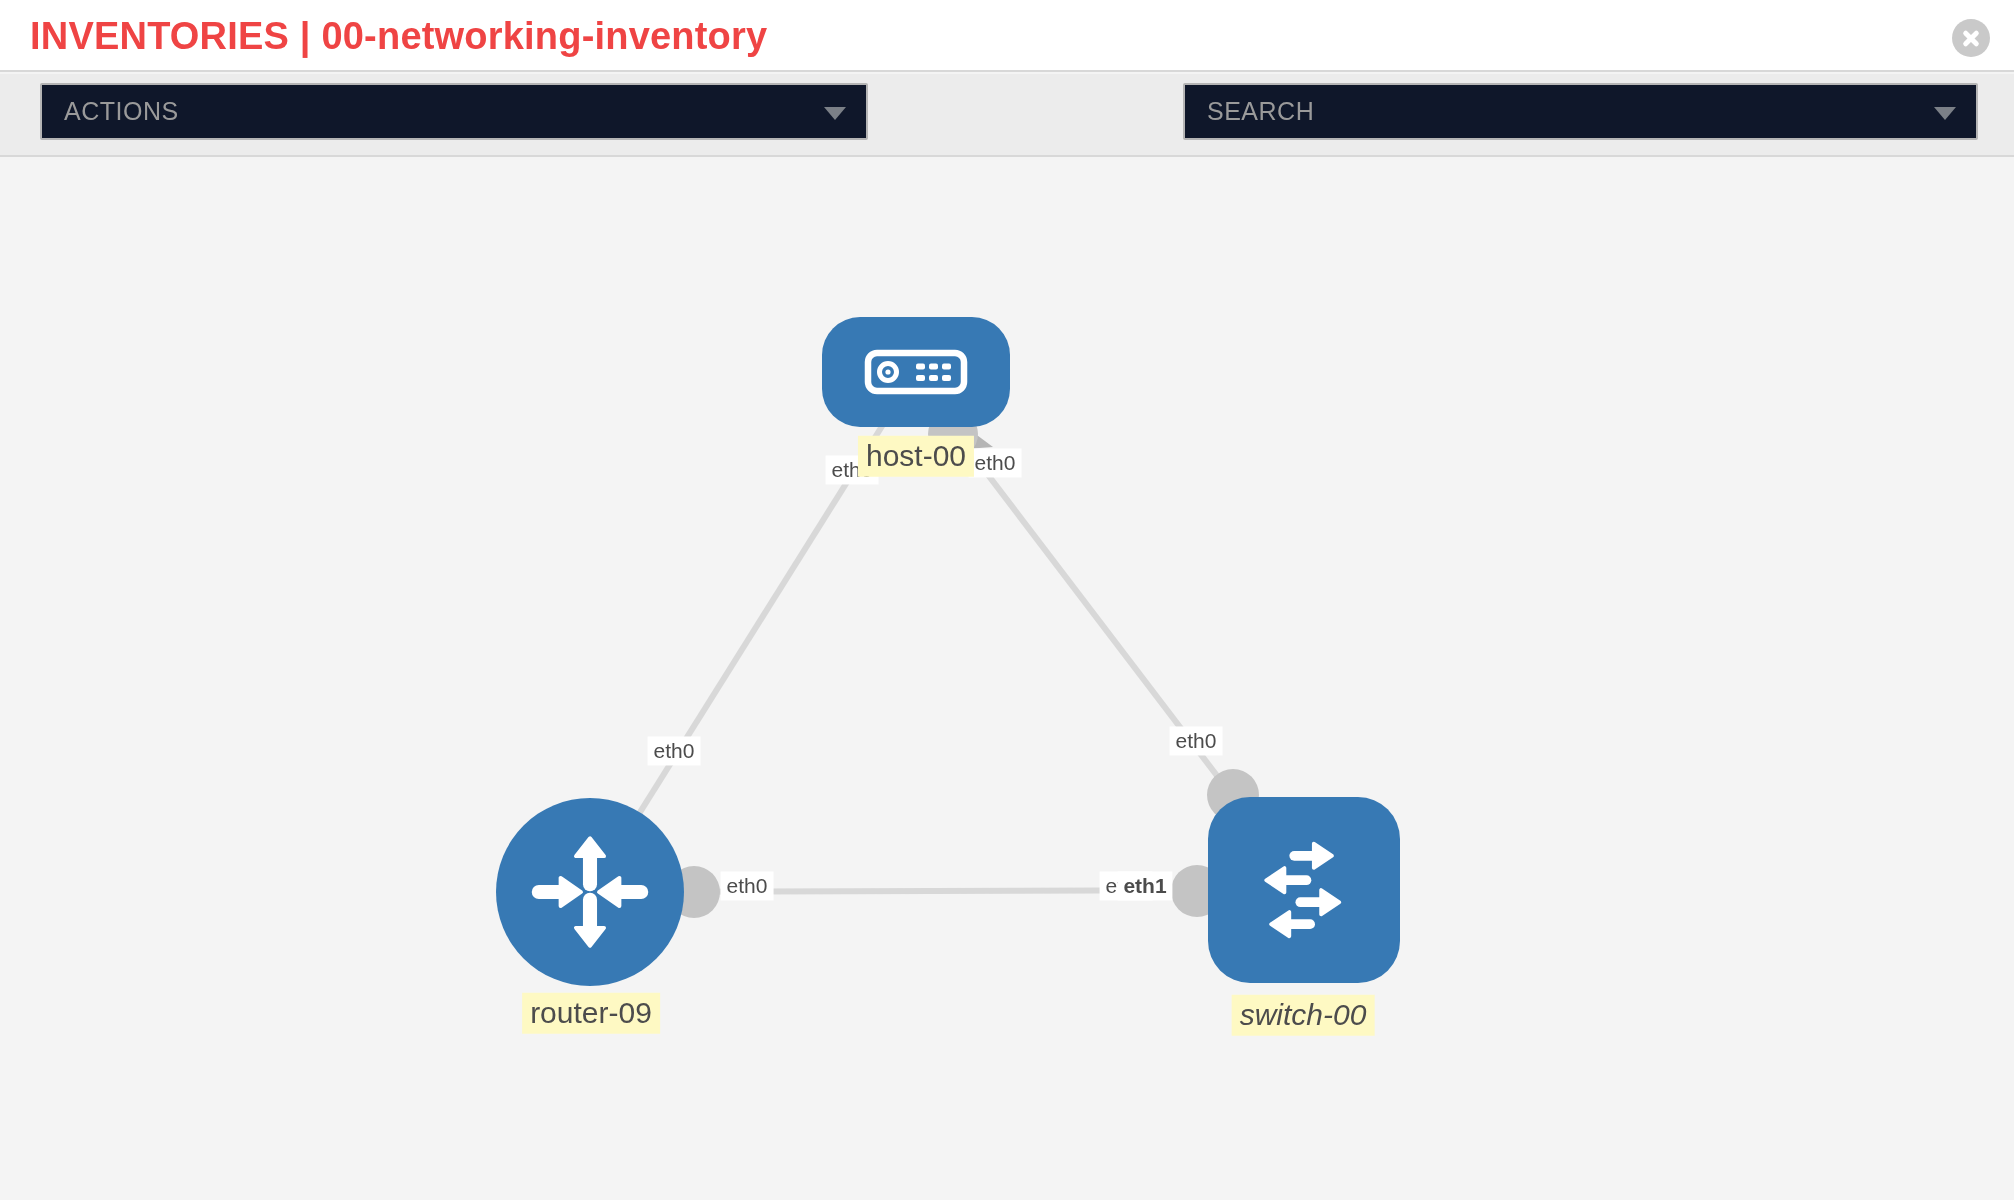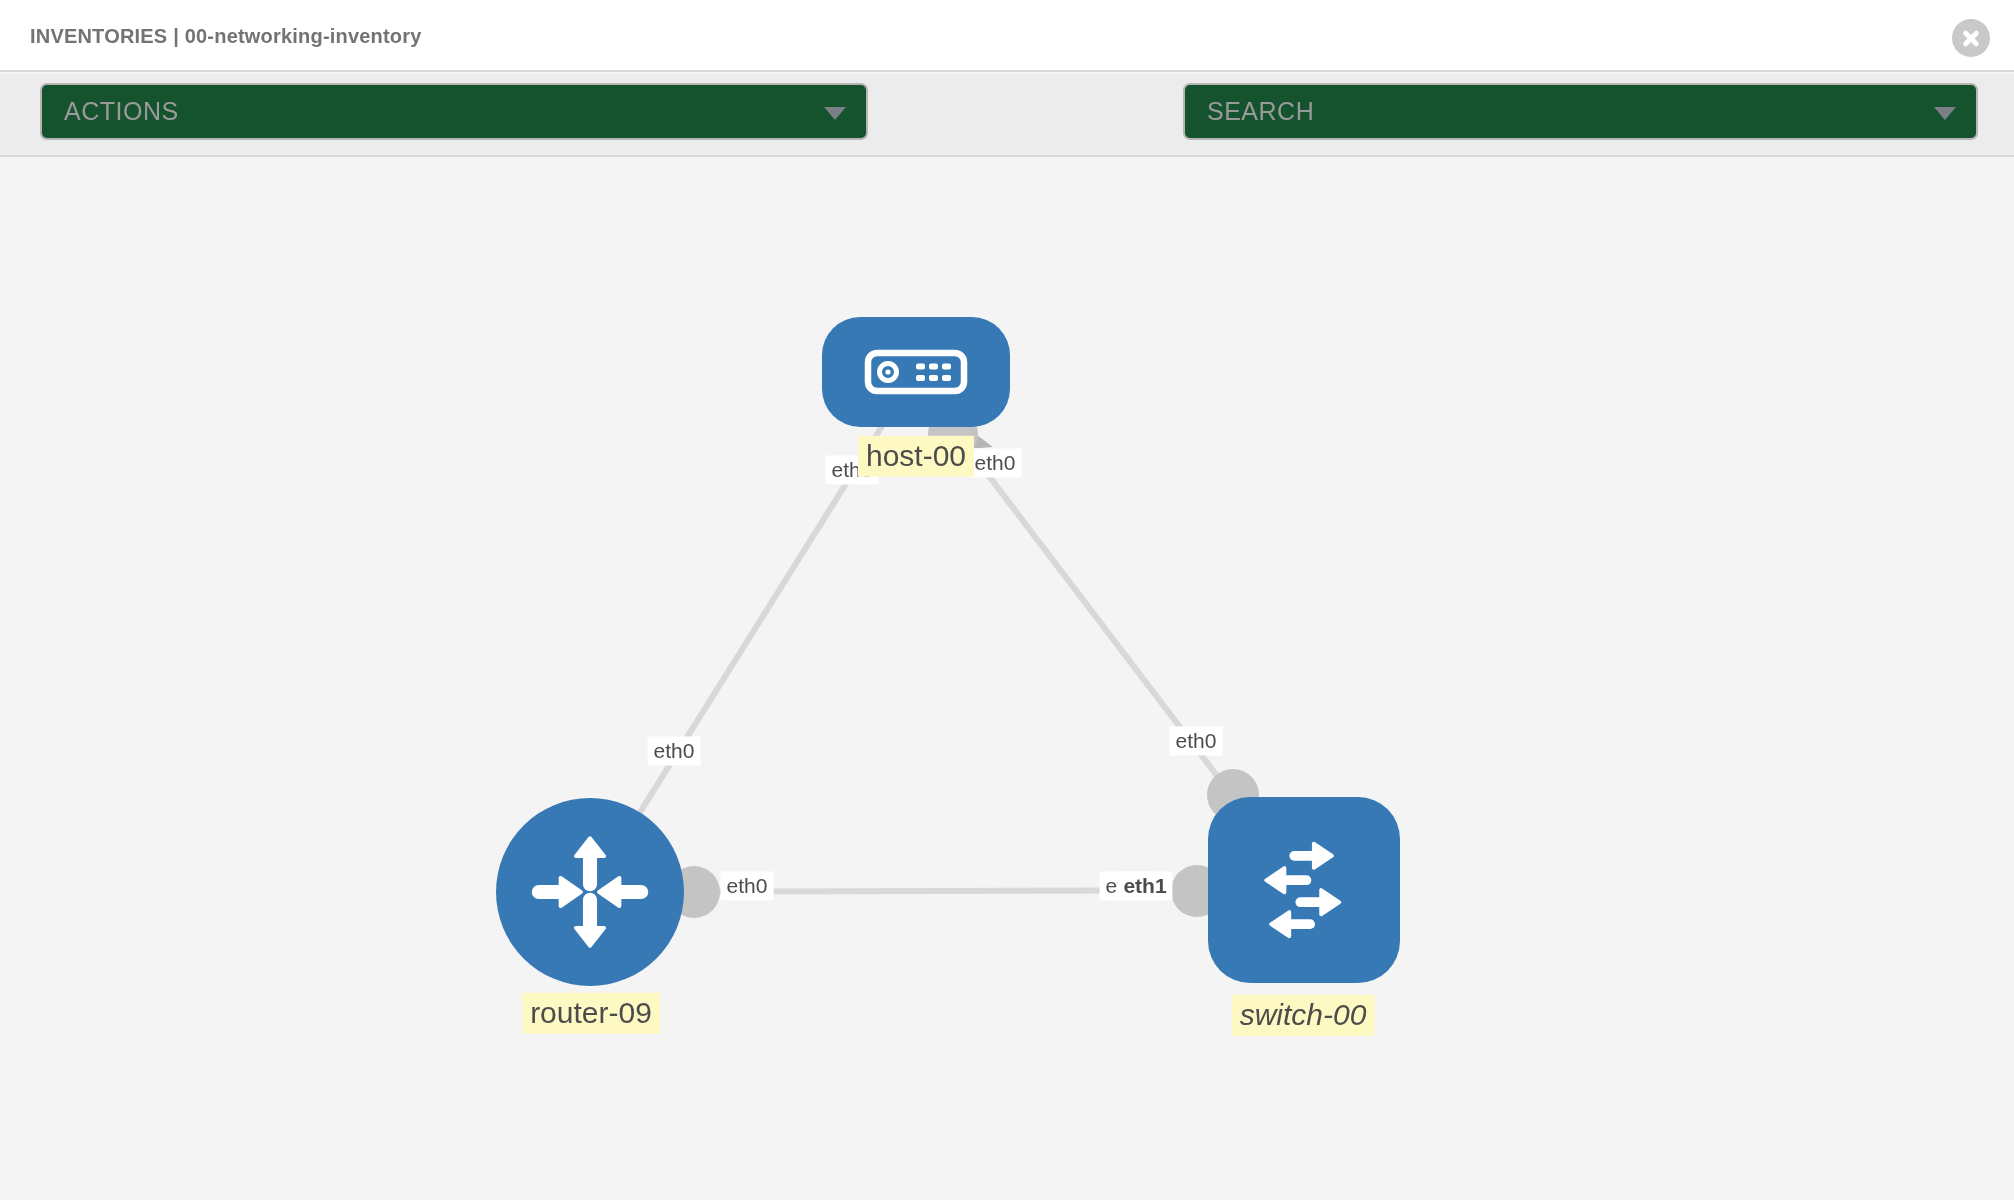--- a/index.html
+++ b/index.html
@@ -10,41 +10,41 @@
   }
   .app{position:absolute;inset:0;}
 
   
   .header{
     position:absolute;left:0;top:0;width:2014px;height:72px;
     background:#ffffff;border-bottom:2px solid #d8d8d8;box-sizing:border-box;
   }
   .page-title{
     position:absolute;left:30px;top:0;height:72px;line-height:72px;
-    font-size:20px;font-weight:bold;color:#737373;letter-spacing:0.2px;margin:0;
+    font-size:38px;font-weight:bold;color:#ef4444;letter-spacing:0.2px;margin:0;
   }
   .close-btn{
     position:absolute;left:1952px;top:19px;width:38px;height:38px;border-radius:50%;
     background:#c9c9c9;cursor:pointer;
   }
   .close-btn .xbar{
     position:absolute;left:9px;top:16.5px;width:20px;height:5px;border-radius:2.5px;
     background:#ffffff;
   }
   .close-btn .xa{transform:rotate(45deg);}
   .close-btn .xb{transform:rotate(-45deg);}
 
   
   .toolbar{
     position:absolute;left:0;top:74px;width:2014px;height:83px;
     background:#ececec;border-bottom:2px solid #d8d8d8;box-sizing:border-box;
   }
   .dropdown{
-    position:absolute;top:9px;height:57px;background:#14532d;
-    border:2px solid #b5b5b5;border-radius:7px;box-sizing:border-box;
+    position:absolute;top:9px;height:57px;background:#0f172a;
+    border:2px solid #b5b5b5;border-radius:2px;box-sizing:border-box;
     font-size:25px;color:#9a9a9a;letter-spacing:0.5px;
     display:flex;align-items:center;padding:0 22px;cursor:pointer;
   }
   .dropdown.actions{left:40px;width:828px;}
   .dropdown.search{left:1183px;width:795px;}
   .caret{
     position:absolute;right:20px;top:50%;margin-top:-5px;
     width:0;height:0;border-left:11px solid transparent;border-right:11px solid transparent;
     border-top:13px solid #7b8087;
   }

